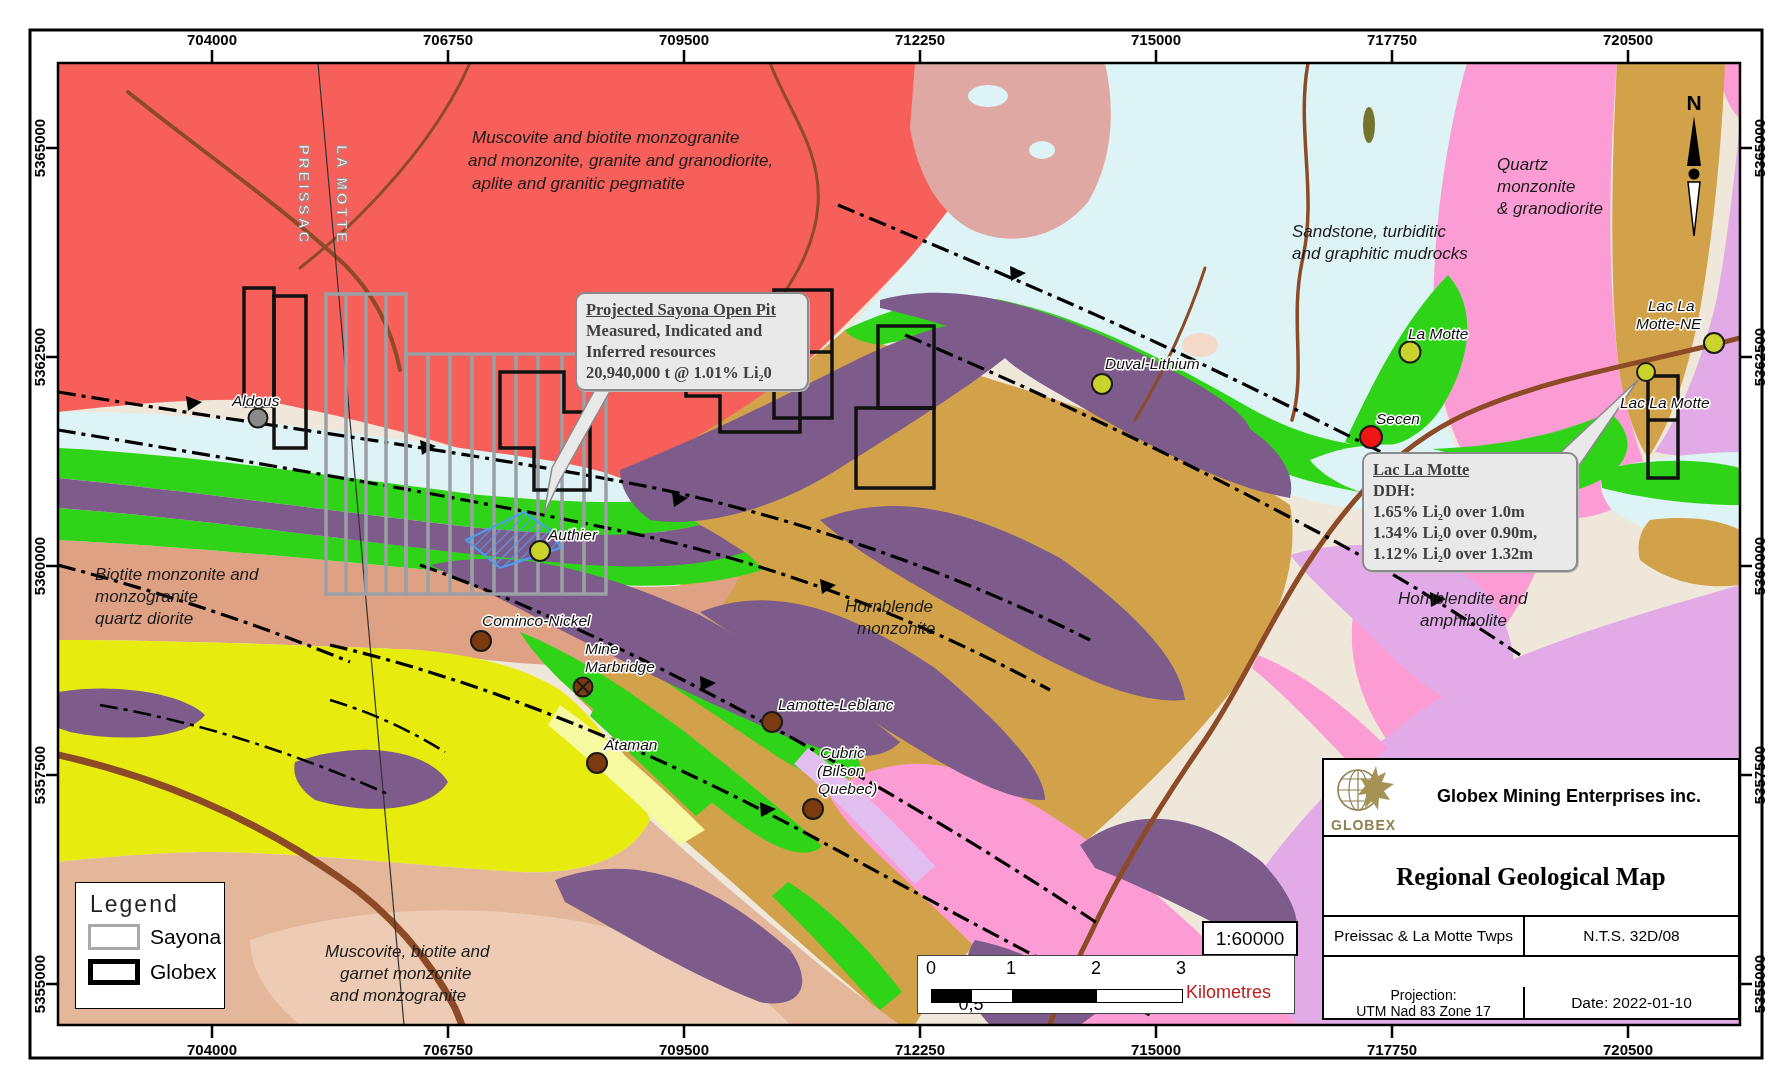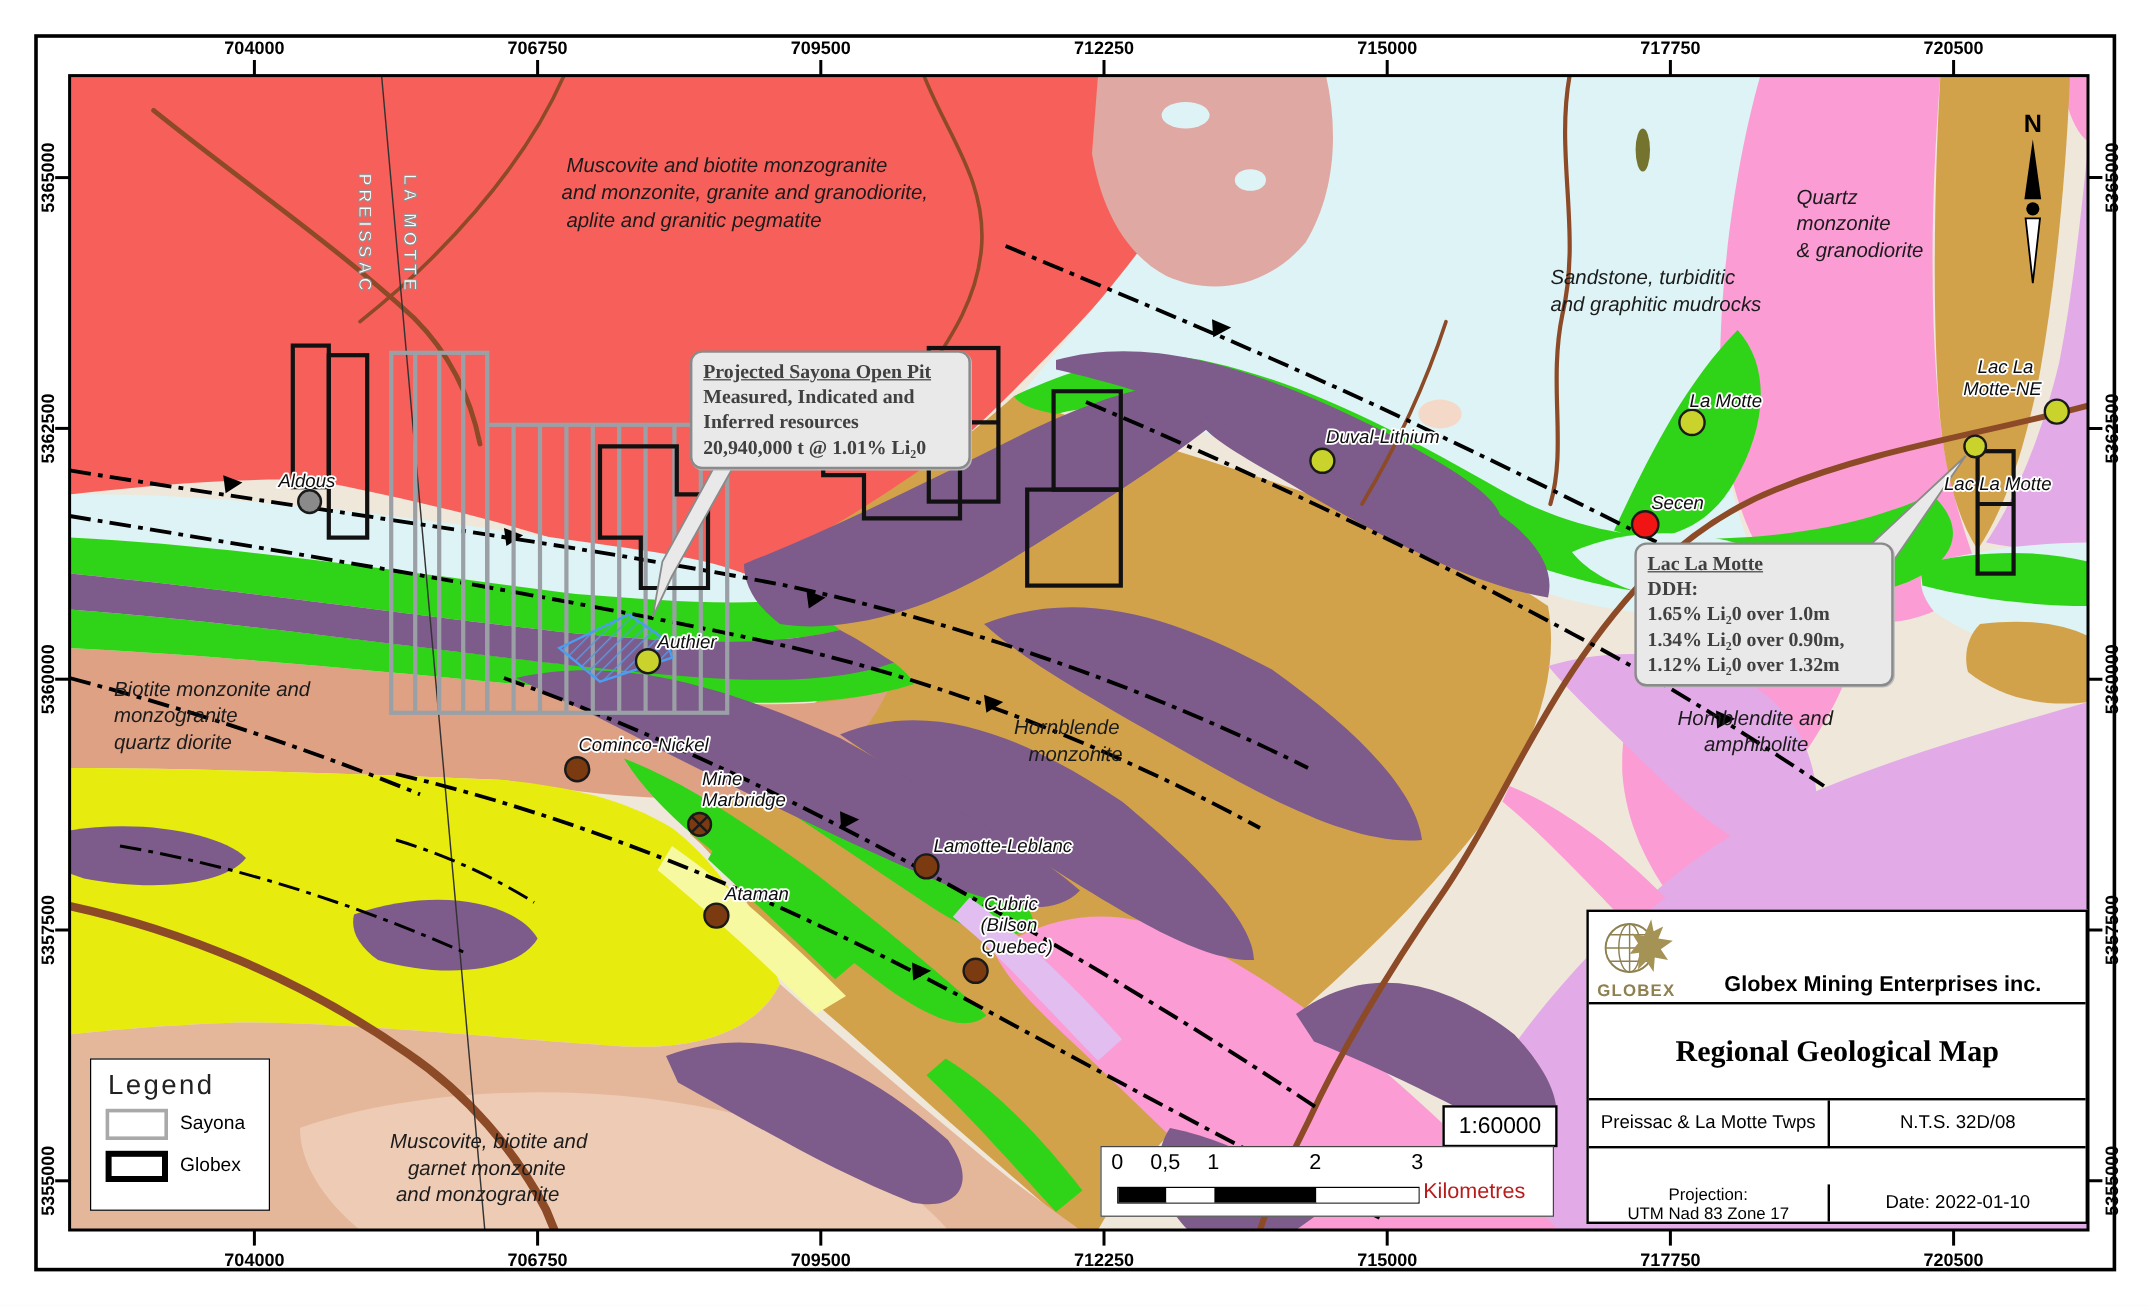--- a/index.html
+++ b/index.html
@@ -9,21 +9,21 @@
   .occ-label{font-family:"Liberation Sans",sans-serif;font-style:italic;font-size:15.5px;fill:#0d0d0d;paint-order:stroke;stroke:#ffffff;stroke-width:3px;stroke-linejoin:round;}
   .grid-label{font-family:"Liberation Sans",sans-serif;font-weight:700;font-size:15px;fill:#000;}
   .twp-label{font-family:"Liberation Sans",sans-serif;font-weight:700;font-size:15px;fill:#fff;stroke:#8f8f8f;stroke-width:0.9px;letter-spacing:3px;}
   .north-n{font-family:"Liberation Sans",sans-serif;font-weight:700;font-size:21px;fill:#000;}
   .callout{position:absolute;background:#e9e9e9;border:2px solid #8a8a8a;border-radius:10px;padding:5px 9px 6px 9px;font-family:"Liberation Serif","DejaVu Serif",serif;font-weight:700;font-size:16.5px;line-height:21px;color:#404040;box-shadow:1px 1px 0 #bbb;}
   .callout .ttl{text-decoration:underline;}
   .panel{position:absolute;background:#fff;}
   .legend-box{left:75px;top:882px;width:148px;height:125px;border:1.5px solid #000;}
   .legend-title{font-family:"Liberation Sans",sans-serif;font-weight:300;font-size:23px;letter-spacing:2px;color:#222;margin:8px 0 6px 14px;}
   .legend-row{display:flex;align-items:center;margin:0 0 9px 12px;}
-  .legend-row .lab{font-size:16px;margin-left:10px;color:#000;}
+  .legend-row .lab{font-size:21px;margin-left:10px;color:#000;}
   .sw{width:52px;height:26px;background:#fff;box-sizing:border-box;}
   .sw-sayona{border:3px solid #a9a9a9;}
   .sw-globex{border:5px solid #000;}
   .scalebox{left:917px;top:955px;width:376px;height:57px;border:1.5px solid #444;}
   .scalebox .num{position:absolute;top:2px;font-size:18px;color:#000;transform:translateX(-50%);}
   .scalebox .unit{position:absolute;left:268px;top:26px;font-size:18px;color:#b91c1c;}
   .sbar{position:absolute;left:13px;top:33px;width:250px;height:12px;border:1.5px solid #000;box-sizing:content-box;}
   .sbar span{position:absolute;top:0;height:12px;}
   .ratiobox{left:1202px;top:921px;width:92px;height:31px;border:2px solid #000;display:flex;align-items:center;justify-content:center;font-size:19px;}
   .tblock{left:1322px;top:758px;width:418px;height:262px;border:2.5px solid #000;box-sizing:border-box;font-family:"Liberation Sans",sans-serif;color:#000;}
@@ -332,21 +332,21 @@
     <div class="lab">Globex</div>
   </div>
 </div>
 
 <div class="panel ratiobox">
   <span>1:60000</span>
 </div>
 
 <div class="panel scalebox">
   <span class="num" style="left:13px;">0</span>
-  <span class="num" style="left:53px;">0,5</span>
+  <span class="num" style="left:53px;margin-top:36px;">0,5</span>
   <span class="num" style="left:93px;">1</span>
   <span class="num" style="left:178px;">2</span>
   <span class="num" style="left:263px;">3</span>
   <div class="sbar">
     <span style="left:0;width:40px;background:#000;"></span>
     <span style="left:40px;width:40px;background:#fff;"></span>
     <span style="left:80px;width:85px;background:#000;"></span>
     <span style="left:165px;width:85px;background:#fff;"></span>
   </div>
   <span class="unit">Kilometres</span>
@@ -357,21 +357,21 @@
     <svg width="64" height="56" viewBox="0 0 64 56" style="position:absolute;left:8px;top:4px;">
       <circle cx="26" cy="26" r="20" fill="none" stroke="#8f8050" stroke-width="1.6"></circle>
       <ellipse cx="26" cy="26" rx="9" ry="20" fill="none" stroke="#8f8050" stroke-width="1.2"></ellipse>
       <line x1="6" y1="26" x2="46" y2="26" stroke="#8f8050" stroke-width="1.2"></line>
       <line x1="9" y1="15" x2="43" y2="15" stroke="#8f8050" stroke-width="1.2"></line>
       <line x1="9" y1="37" x2="43" y2="37" stroke="#8f8050" stroke-width="1.2"></line>
       <line x1="26" y1="6" x2="26" y2="46" stroke="#8f8050" stroke-width="1.2"></line>
       <path fill="#a59355" d="M44,2 L46,12 L54,8 L50,18 L62,20 L52,27 L58,36 L47,34 L46,46 L40,37 L33,44 L34,30 L26,31 L33,22 L28,14 L38,16 Z"></path>
     </svg>
     <span class="globex-word" style="position:absolute;left:7px;top:57px;">GLOBEX</span>
-    <div class="tb-company" style="position:absolute;left:82px;right:6px;top:26px;text-align:center;margin-top:24px;">Globex Mining Enterprises inc.</div>
+    <div class="tb-company" style="position:absolute;left:82px;right:6px;top:26px;text-align:center;">Globex Mining Enterprises inc.</div>
   </div>
   <div class="trow" style="top:77px;height:80px;border-bottom:2px solid #000;display:flex;flex-direction:column;justify-content:center;">
     <div class="tb-title">Regional Geological Map</div>
   </div>
   <div class="trow" style="top:157px;height:40px;border-bottom:2px solid #000;">
     <div class="tcell" style="left:0;top:0;width:201px;height:100%;border-right:2px solid #000;">Preissac &amp; La Motte Twps</div>
     <div class="tcell" style="left:201px;top:0;right:0;height:100%;">N.T.S. 32D/08</div>
   </div>
   <div class="trow" style="top:227px;bottom:0;">
     <div class="tcell" style="left:0;top:0;width:201px;height:100%;border-right:2px solid #000;flex-direction:column;font-size:14px;line-height:16px;text-align:center;">

